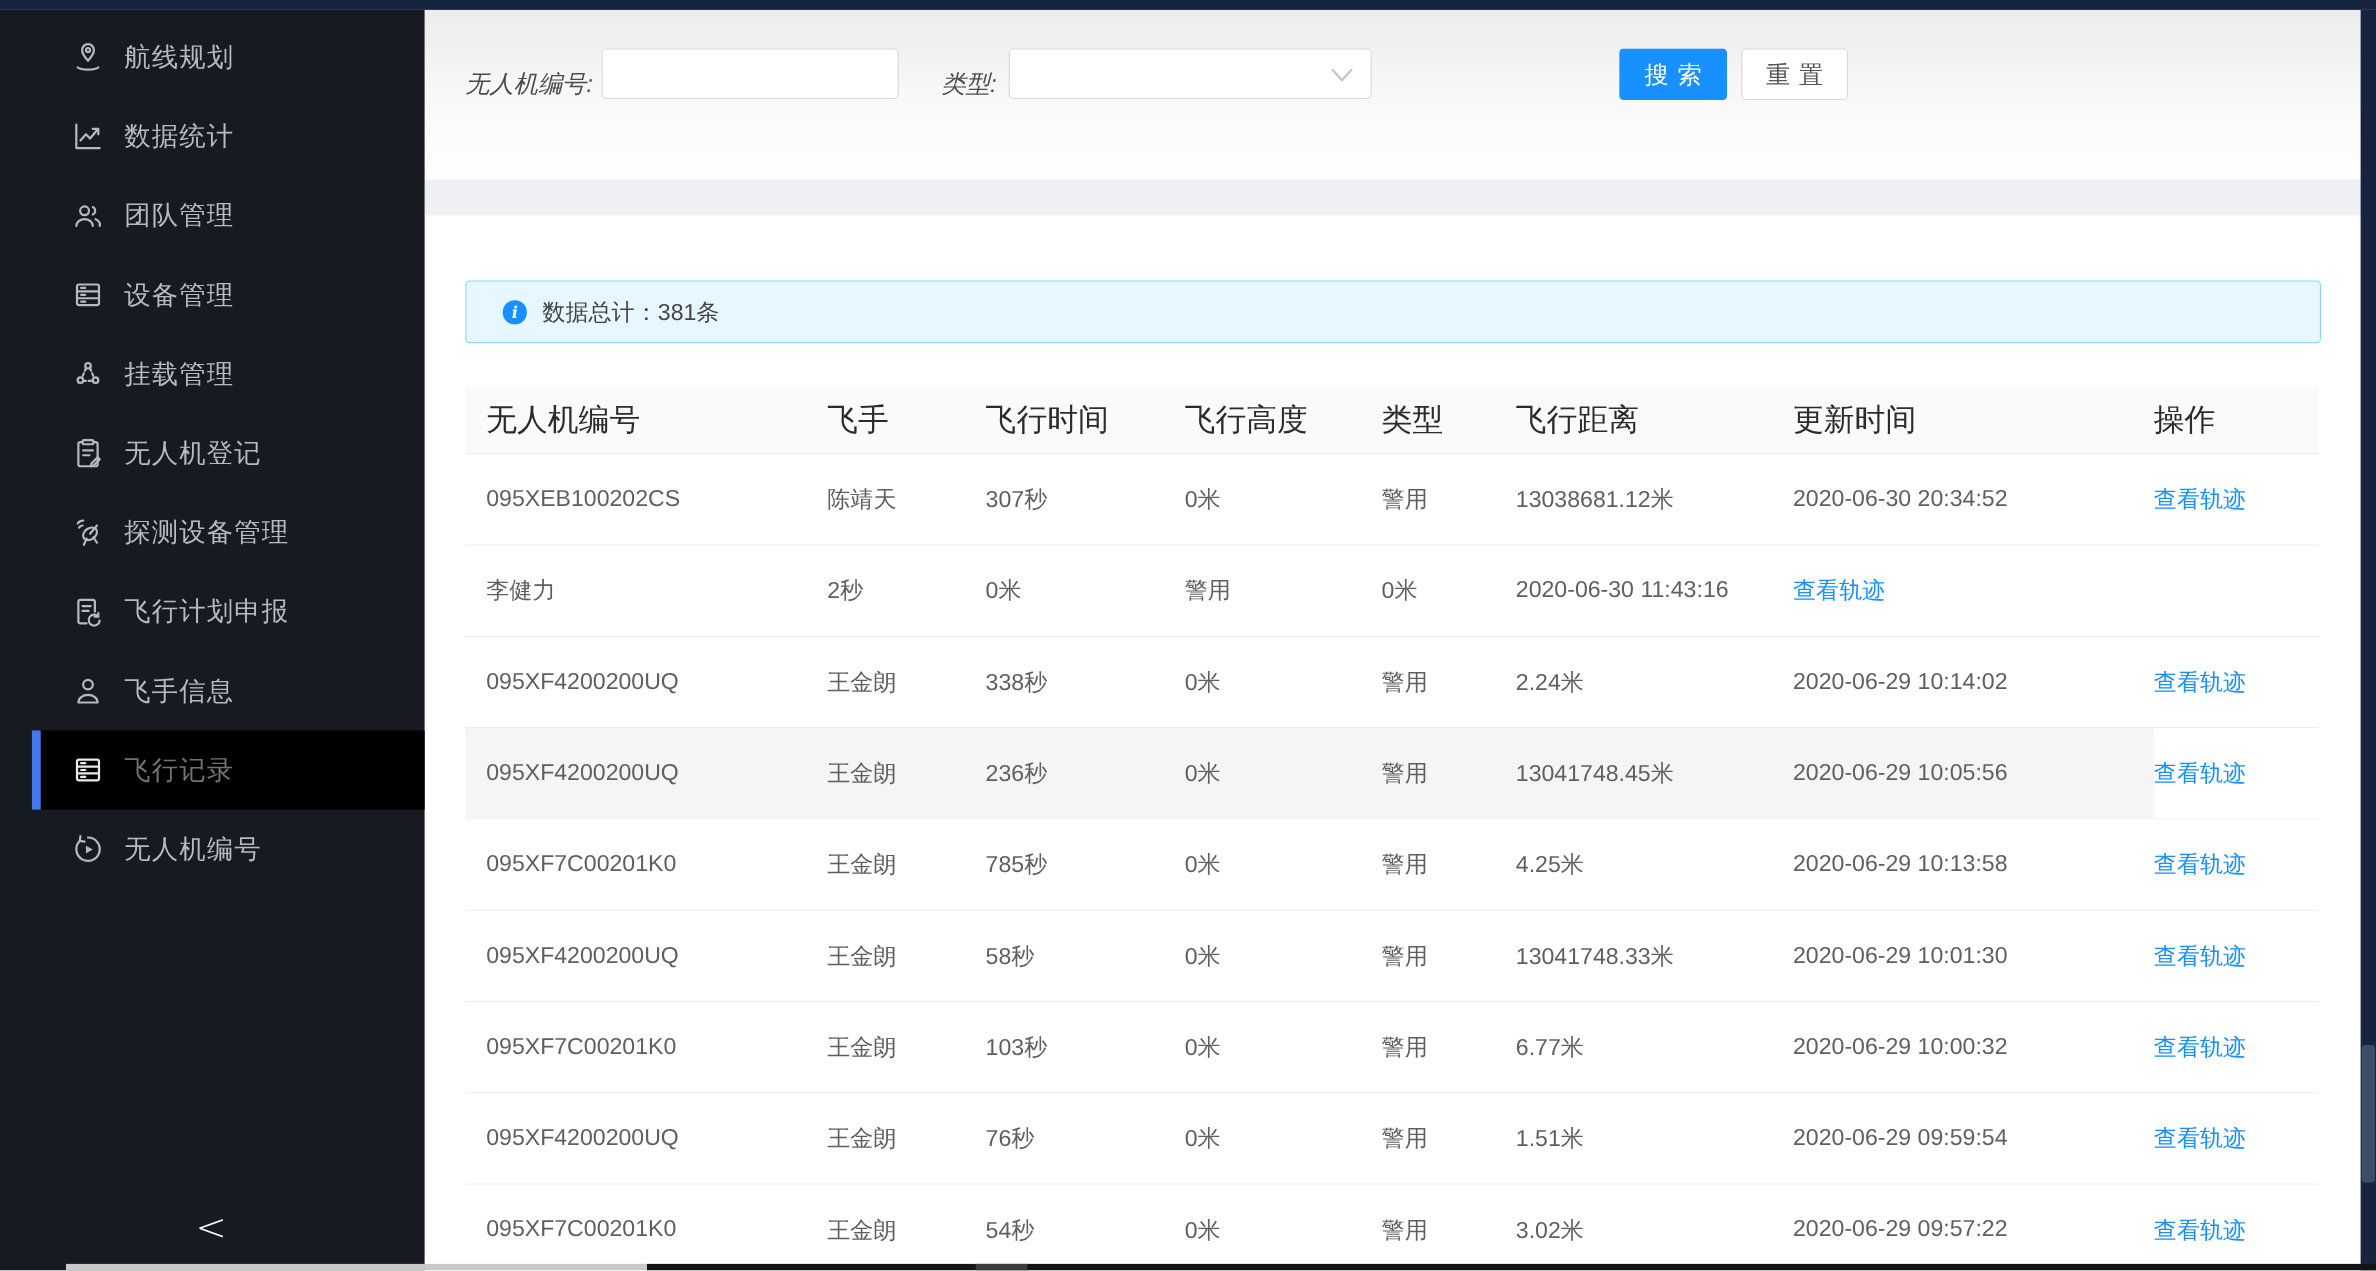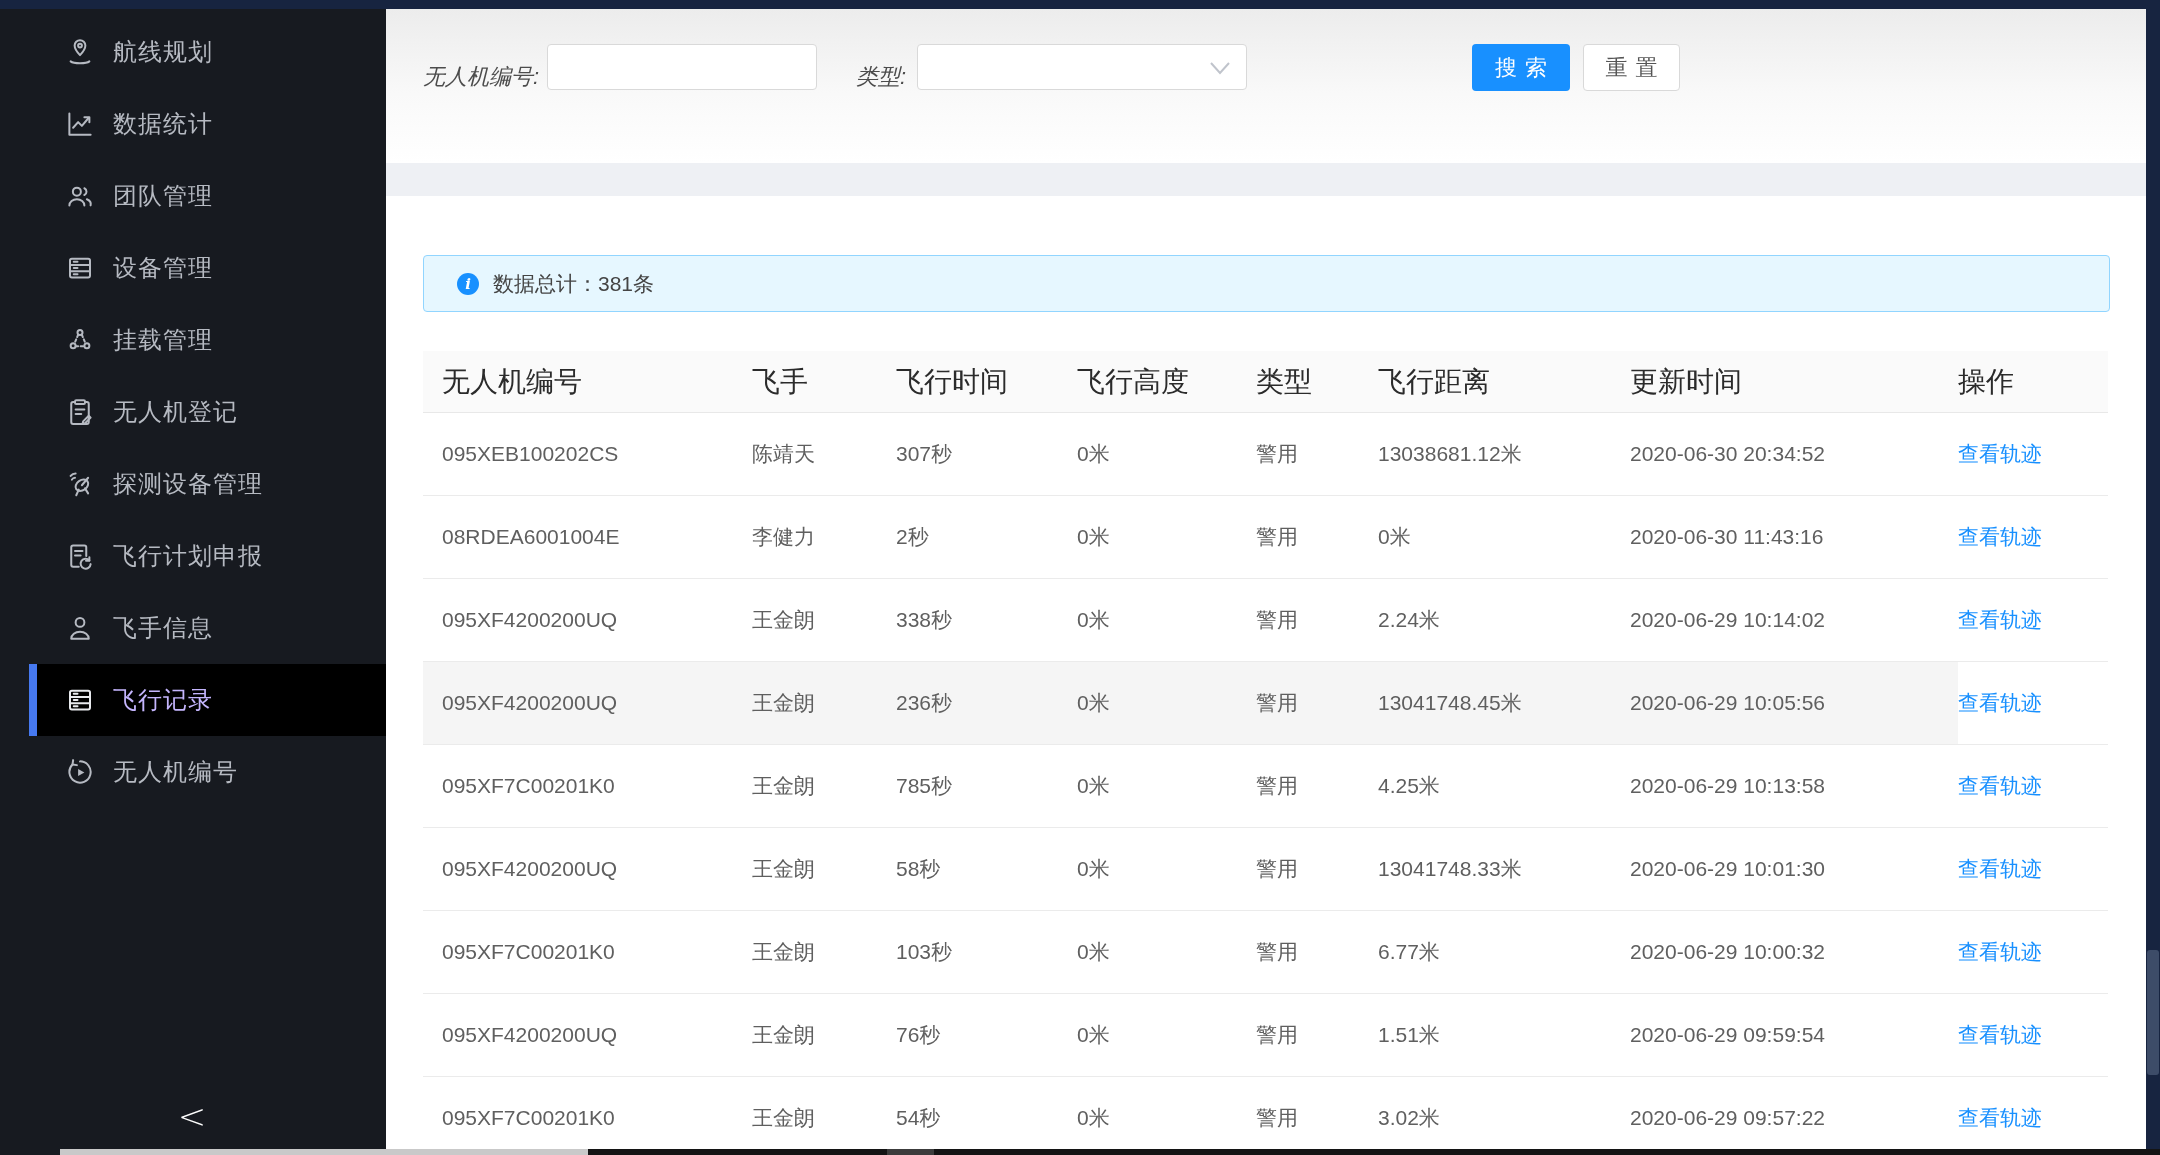--- a/index.html
+++ b/index.html
@@ -29,21 +29,21 @@
     position:relative; height:72px; display:flex; align-items:center;
     padding-left:36px; cursor:pointer;
   }
   .side-item .s-icon { width:30px; height:30px; flex:0 0 30px; display:flex; align-items:center; justify-content:center; }
   .side-item .s-icon svg { width:30px; height:30px; }
   .side-item .s-label { margin-left:18px; font-size:24px; letter-spacing:1px; color:#b6bac2; }
   .side-item.active { background:#000; }
   .side-item.active::before {
     content:""; position:absolute; left:0; top:0; bottom:0; width:8px; background:#4679f0;
   }
-  .side-item.active .s-label { color:#c4b5fd; }
+  .side-item.active .s-label { color:#737373; }
   .side-item.active .s-icon { color:#e8eaee; }
   .side-item .s-icon { color:#b6bac2; }
 
   .collapse-btn {
     position:absolute; left:160px; bottom:18px; width:64px; height:42px;
     color:#fff; font-size:34px; line-height:42px; text-align:center; cursor:pointer;
     font-family:"DejaVu Sans",sans-serif; font-weight:300;
   }
 
   
@@ -301,21 +301,20 @@
     <div class="cell">0米</div>
     <div class="cell">警用</div>
     <div class="cell">13038681.12米</div>
     <div class="cell">2020-06-30 20:34:52</div>
     <div class="cell cell-action">
       <span class="link">查看轨迹</span>
     </div>
   </div>
 
   <div class="trow tbody-row">
-    <div class="cell">08RDEA6001004E</div>
     <div class="cell">李健力</div>
     <div class="cell">2秒</div>
     <div class="cell">0米</div>
     <div class="cell">警用</div>
     <div class="cell">0米</div>
     <div class="cell">2020-06-30 11:43:16</div>
     <div class="cell cell-action">
       <span class="link">查看轨迹</span>
     </div>
   </div>

